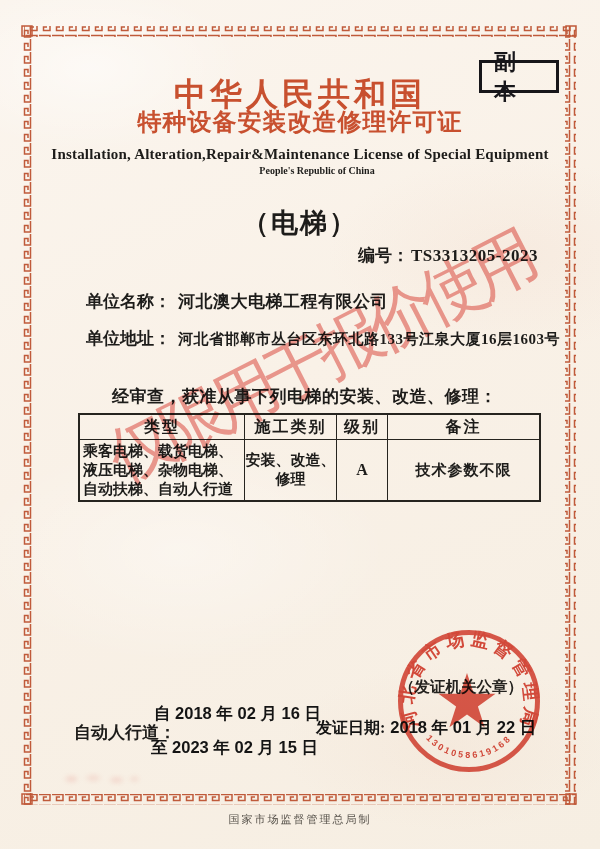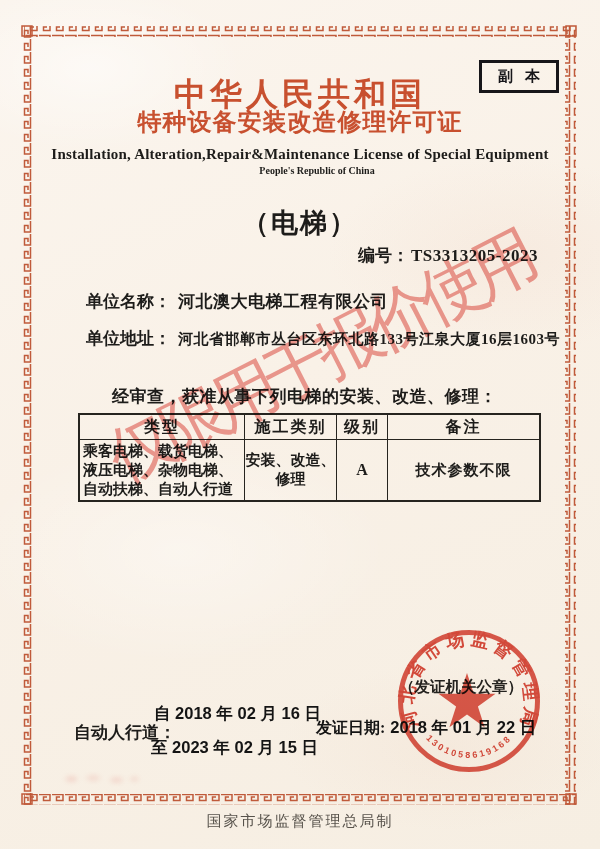--- a/index.html
+++ b/index.html
@@ -12,21 +12,21 @@
           radial-gradient(ellipse 260px 140px at 85% 30%, rgba(240,215,200,.25), rgba(240,215,200,0) 70%),
           radial-gradient(ellipse 300px 160px at 30% 65%, rgba(255,255,255,.35), rgba(255,255,255,0) 70%),
           radial-gradient(ellipse 240px 120px at 75% 88%, rgba(238,214,196,.22), rgba(238,214,196,0) 70%);}
   .abs{position:absolute;}
   .ctr{left:0;right:0;text-align:center;}
   .hei{font-family:"Liberation Sans","DejaVu Sans",sans-serif;}
   .ink{color:#1d1c1a;}
 
   .copy-badge{left:479px;top:60px;width:62px;height:27px;border:3px solid #17161a;
         display:flex;align-items:center;justify-content:center;
-        font-weight:bold;font-size:15px;letter-spacing:12px;padding-left:12px;color:#17161a;}
+        font-weight:bold;font-size:22px;letter-spacing:12px;padding-left:12px;color:#17161a;}
   .title-cn-main{top:73px;font-size:32px;font-weight:bold;color:#c8502f;letter-spacing:4px;}
   .title-cn-sub{top:106px;font-size:24px;font-weight:bold;color:#c8502f;letter-spacing:1px;}
   .title-en-1{top:146px;font-size:15px;font-weight:bold;letter-spacing:.2px;}
   .title-en-2{top:165px;font-size:10px;font-weight:bold;padding-left:34px;}
   .scope{top:205px;font-size:27px;font-weight:bold;letter-spacing:2px;}
   .license-line{left:358px;top:244px;font-size:17px;font-weight:600;}
   .license-line .num{margin-left:2px;letter-spacing:.5px;}
   .field-row{left:86px;font-size:17px;font-weight:bold;}
   .unit-name{top:290px;}
   .unit-addr{top:327px;}
@@ -47,21 +47,21 @@
   .cell-grade{font-size:16px;}
   .cell-remark{letter-spacing:1px;}
 
   .seal-caption{left:397px;top:677px;width:128px;text-align:center;font-size:15.5px;font-weight:bold;color:#24221f;}
   .validity-label{left:74px;top:721px;font-size:17px;font-weight:bold;}
   .date-sans{font-family:"Liberation Sans","DejaVu Sans",sans-serif;font-weight:600;font-size:16.5px;color:#141414;}
   .valid-from{left:154px;top:703px;}
   .valid-to{left:151px;top:737px;}
   .issue-line{left:316px;top:717px;white-space:nowrap;}
   .issue-line .lbl{font-family:"Liberation Serif","DejaVu Serif",serif;font-weight:bold;font-size:16px;margin-right:5px;margin-top:36px;}
-  .footer-line{top:812px;font-size:15px;color:#57524b;letter-spacing:2px;font-family:Liberation Serif, serif;}
+  .footer-line{top:812px;font-size:11px;color:#57524b;letter-spacing:2px;font-family:Liberation Serif, serif;}
 
   .seal{left:394px;top:626px;mix-blend-mode:multiply;opacity:.88;}
   .watermark{left:320px;top:358px;transform:translate(-50%,-50%) rotate(-27deg);
         white-space:nowrap;font-size:66px;letter-spacing:-8px;color:#de443a;opacity:.52;
         mix-blend-mode:multiply;font-weight:400;}
   .smudge{left:62px;top:769px;width:78px;height:20px;filter:blur(2px);opacity:.45;
         background:radial-gradient(ellipse 12px 7px at 12% 50%, rgba(220,110,100,.55), rgba(220,110,100,0) 70%),
                    radial-gradient(ellipse 14px 7px at 40% 45%, rgba(220,110,100,.45), rgba(220,110,100,0) 70%),
                    radial-gradient(ellipse 13px 7px at 70% 55%, rgba(220,110,100,.5), rgba(220,110,100,0) 70%),
                    radial-gradient(ellipse 10px 6px at 93% 50%, rgba(220,110,100,.4), rgba(220,110,100,0) 70%);}

